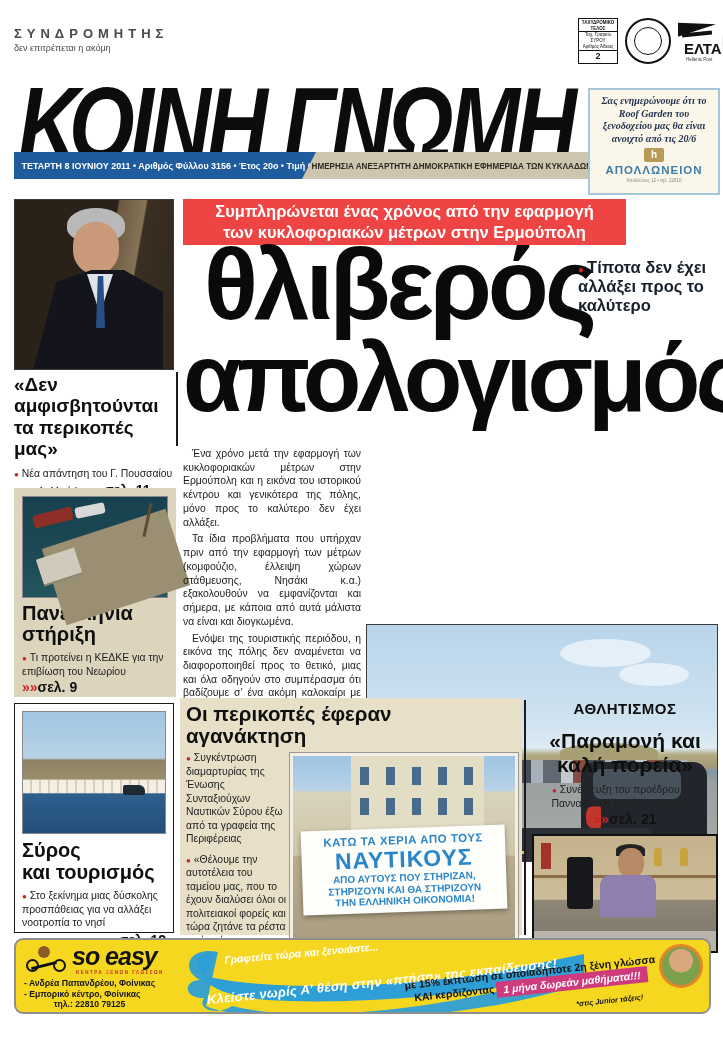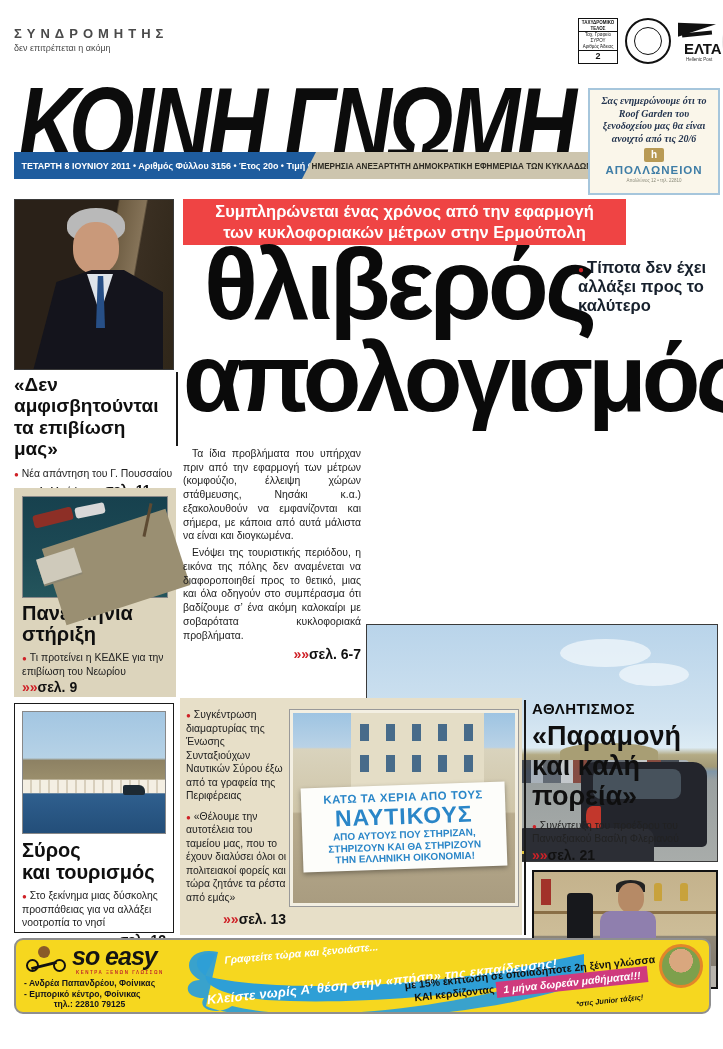--- a/index.html
+++ b/index.html
@@ -97,23 +97,23 @@
   .protest .story-h{font-size:20.5px;line-height:1.05;}
   .protest .cols{position:relative;margin-top:5px;height:200px;}
   .protest .txt{position:absolute;left:0;top:0;width:100px;}
   .protest .txt .bullet{margin-bottom:7px;}
   .protest .refline{text-align:right;margin-top:2px;}
   .protest .photo{position:absolute;left:104px;top:2px;width:228px;height:196px;
                   border:3px solid #f3efe2;outline:1px solid #999;box-sizing:border-box;overflow:hidden;}
 
   .vrule2{left:524px;top:700px;width:2px;height:235px;background:#1a1a1a;}
 
-  .sports{left:532px;top:700px;width:186px;}
+  .sports{left:532px;top:700px;width:186px;text-align:center;}
   .sports .section{font-size:15px;font-weight:bold;letter-spacing:0.5px;color:#0c0c0c;}
-  .sports .story-h{font-size:27px;line-height:1.12;margin-top:4px;}
+  .sports .story-h{font-size:21px;line-height:1.12;margin-top:12px;}
   .sports .bullet{margin-top:7px;}
   .sports .photo{margin-top:6px;width:186px;height:119px;border:2px solid #111;box-sizing:border-box;
                  position:relative;overflow:hidden;}
 
   
   .ph-man{width:100%;height:100%;background:linear-gradient(100deg,#2a2118 55%,#6b5a40 56%,#857358 70%,#3a2f22 71%,#2f2619 100%);position:relative;}
   .ph-man .hair{position:absolute;left:52px;top:8px;width:58px;height:34px;border-radius:50% 50% 40% 40%;background:#b9b9b9;}
   .ph-man .face{position:absolute;left:58px;top:22px;width:46px;height:52px;border-radius:46%;background:#c9997a;}
   .ph-man .suit{position:absolute;left:18px;top:70px;width:130px;height:101px;background:#14141c;
                 clip-path:polygon(0 100%,18% 12%,45% 0,70% 0,100% 22%,100% 100%);}
@@ -260,21 +260,21 @@
   </div>
 
   <div class="abs headline1">θλιβερός</div>
   <div class="abs headline2">απολογισμός</div>
 
   <div class="abs sidenote">
     <span class="red-dot">●</span><span>Τίποτα δεν έχει αλλάξει προς το καλύτερο</span>
   </div>
 
   <div class="abs story1">
-    <div class="story-h">«Δεν αμφισβητούνται τα επιβίωση μας»</div>
+    <div class="story-h">«Δεν αμφισβητούνται τα περικοπές μας»</div>
     <div class="bullet">
       <span class="red-dot">●</span><span>Νέα απάντηση του Γ. Πουσσαίου στον Δ. Μπάιλα</span>
       <span class="pageref"><span class="arr">»</span><span class="arr">»</span><span>σελ. 11</span></span>
     </div>
   </div>
   <div class="abs vrule1"></div>
 
   <div class="abs neorion">
     <div class="ph-ship">
       <div class="pier"></div>
@@ -284,20 +284,21 @@
         <div class="crane"></div>
     </div>
     <div class="story-h">Πανελλήνια στήριξη</div>
     <div class="bullet">
       <span class="red-dot">●</span><span>Τι προτείνει η ΚΕΔΚΕ για την επιβίωση του Νεωρίου</span>
       <span class="pageref"><span class="arr">»</span><span class="arr">»</span><span>σελ. 9</span></span>
     </div>
   </div>
 
   <div class="abs bodytext">
+    <p>Ένα χρόνο μετά την εφαρμογή των κυκλοφοριακών μέτρων στην Ερμούπολη και η εικόνα του ιστορικού κέντρου και γενικότερα της πόλης, μόνο προς το καλύτερο δεν έχει αλλάξει.</p>
     <p>Τα ίδια προβλήματα που υπήρχαν πριν από την εφαρμογή των μέτρων (κομφούζιο, έλλειψη χώρων στάθμευσης, Νησάκι κ.α.) εξακολουθούν να εμφανίζονται και σήμερα, με κάποια από αυτά μάλιστα να είναι και διογκωμένα.</p>
     <p>Ενόψει της τουριστικής περιόδου, η εικόνα της πόλης δεν αναμένεται να διαφοροποιηθεί προς το θετικό, μιας και όλα οδηγούν στο συμπέρασμα ότι βαδίζουμε σ’ ένα ακόμη καλοκαίρι με σοβαρότατα κυκλοφοριακά προβλήματα.</p>
     <div class="refline pageref"><span class="arr">»</span><span class="arr">»</span><span>σελ. 6-7</span></div>
   </div>
 
   <div class="abs photo-frame" style="left:366px;top:453px;width:352px;height:238px;">
     <div class="ph-traffic">
       <div class="cloud" style="left:55%;top:6%;width:26%;height:12%;"></div>
       <div class="cloud" style="left:72%;top:16%;width:20%;height:10%;"></div>
       <div class="hill" style="left:8%;top:49%;width:34%;height:9%;"></div>
@@ -326,20 +327,21 @@
       <div>Σύρος</div>
       <div>και τουρισμός</div>
     </div>
     <div class="bullet">
       <span class="red-dot">●</span><span>Στο ξεκίνημα μιας δύσκολης προσπάθειας για να αλλάξει νοοτροπία το νησί</span>
     </div>
     <div class="refline pageref"><span class="arr">»</span><span class="arr">»</span><span>σελ. 12</span></div>
   </div>
 
   <div class="abs protest">
+    <div class="story-h">Οι περικοπές έφεραν αγανάκτηση</div>
     <div class="cols">
       <div class="txt">
         <div class="bullet">
           <span class="red-dot">●</span><span>Συγκέντρωση διαμαρτυρίας της Ένωσης Συνταξιούχων Ναυτικών Σύρου έξω από τα γραφεία της Περιφέρειας</span>
         </div>
         <div class="bullet">
           <span class="red-dot">●</span><span>«Θέλουμε την αυτοτέλεια του ταμείου μας, που το έχουν διαλύσει όλοι οι πολιτειακοί φορείς και τώρα ζητάνε τα ρέστα από εμάς»</span>
         </div>
         <div class="refline pageref"><span class="arr">»</span><span class="arr">»</span><span>σελ. 13</span></div>
       </div>

